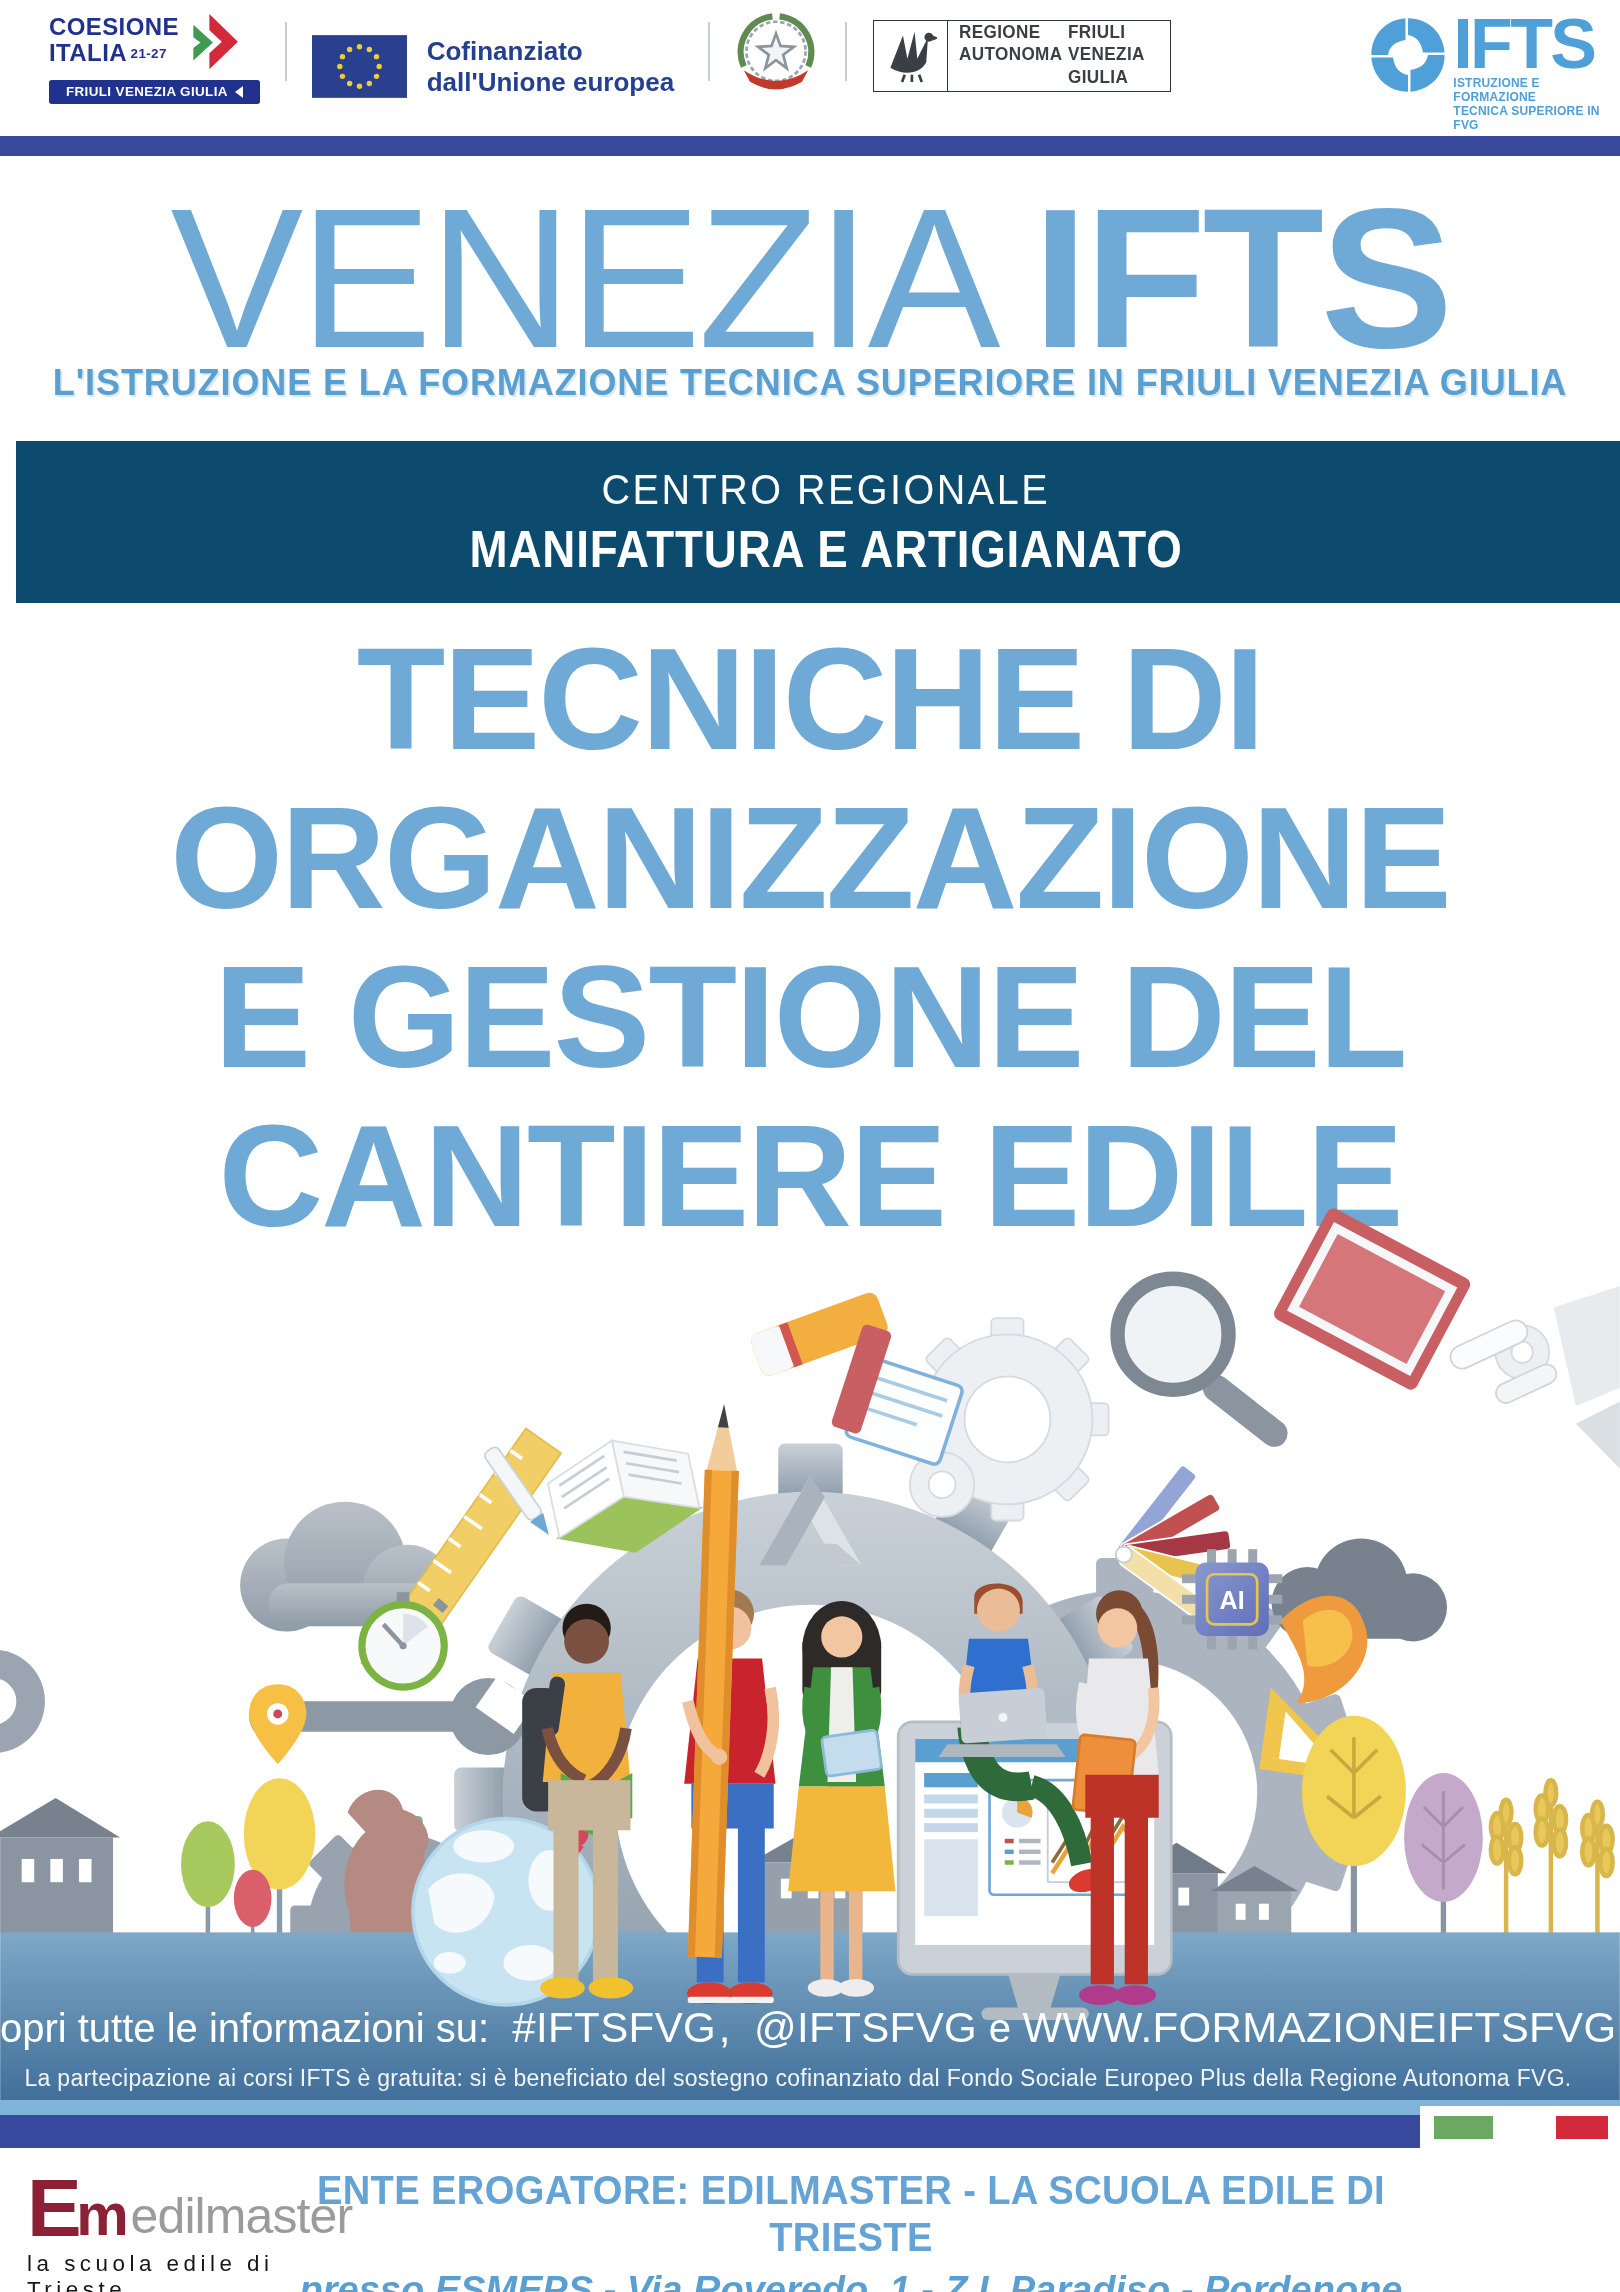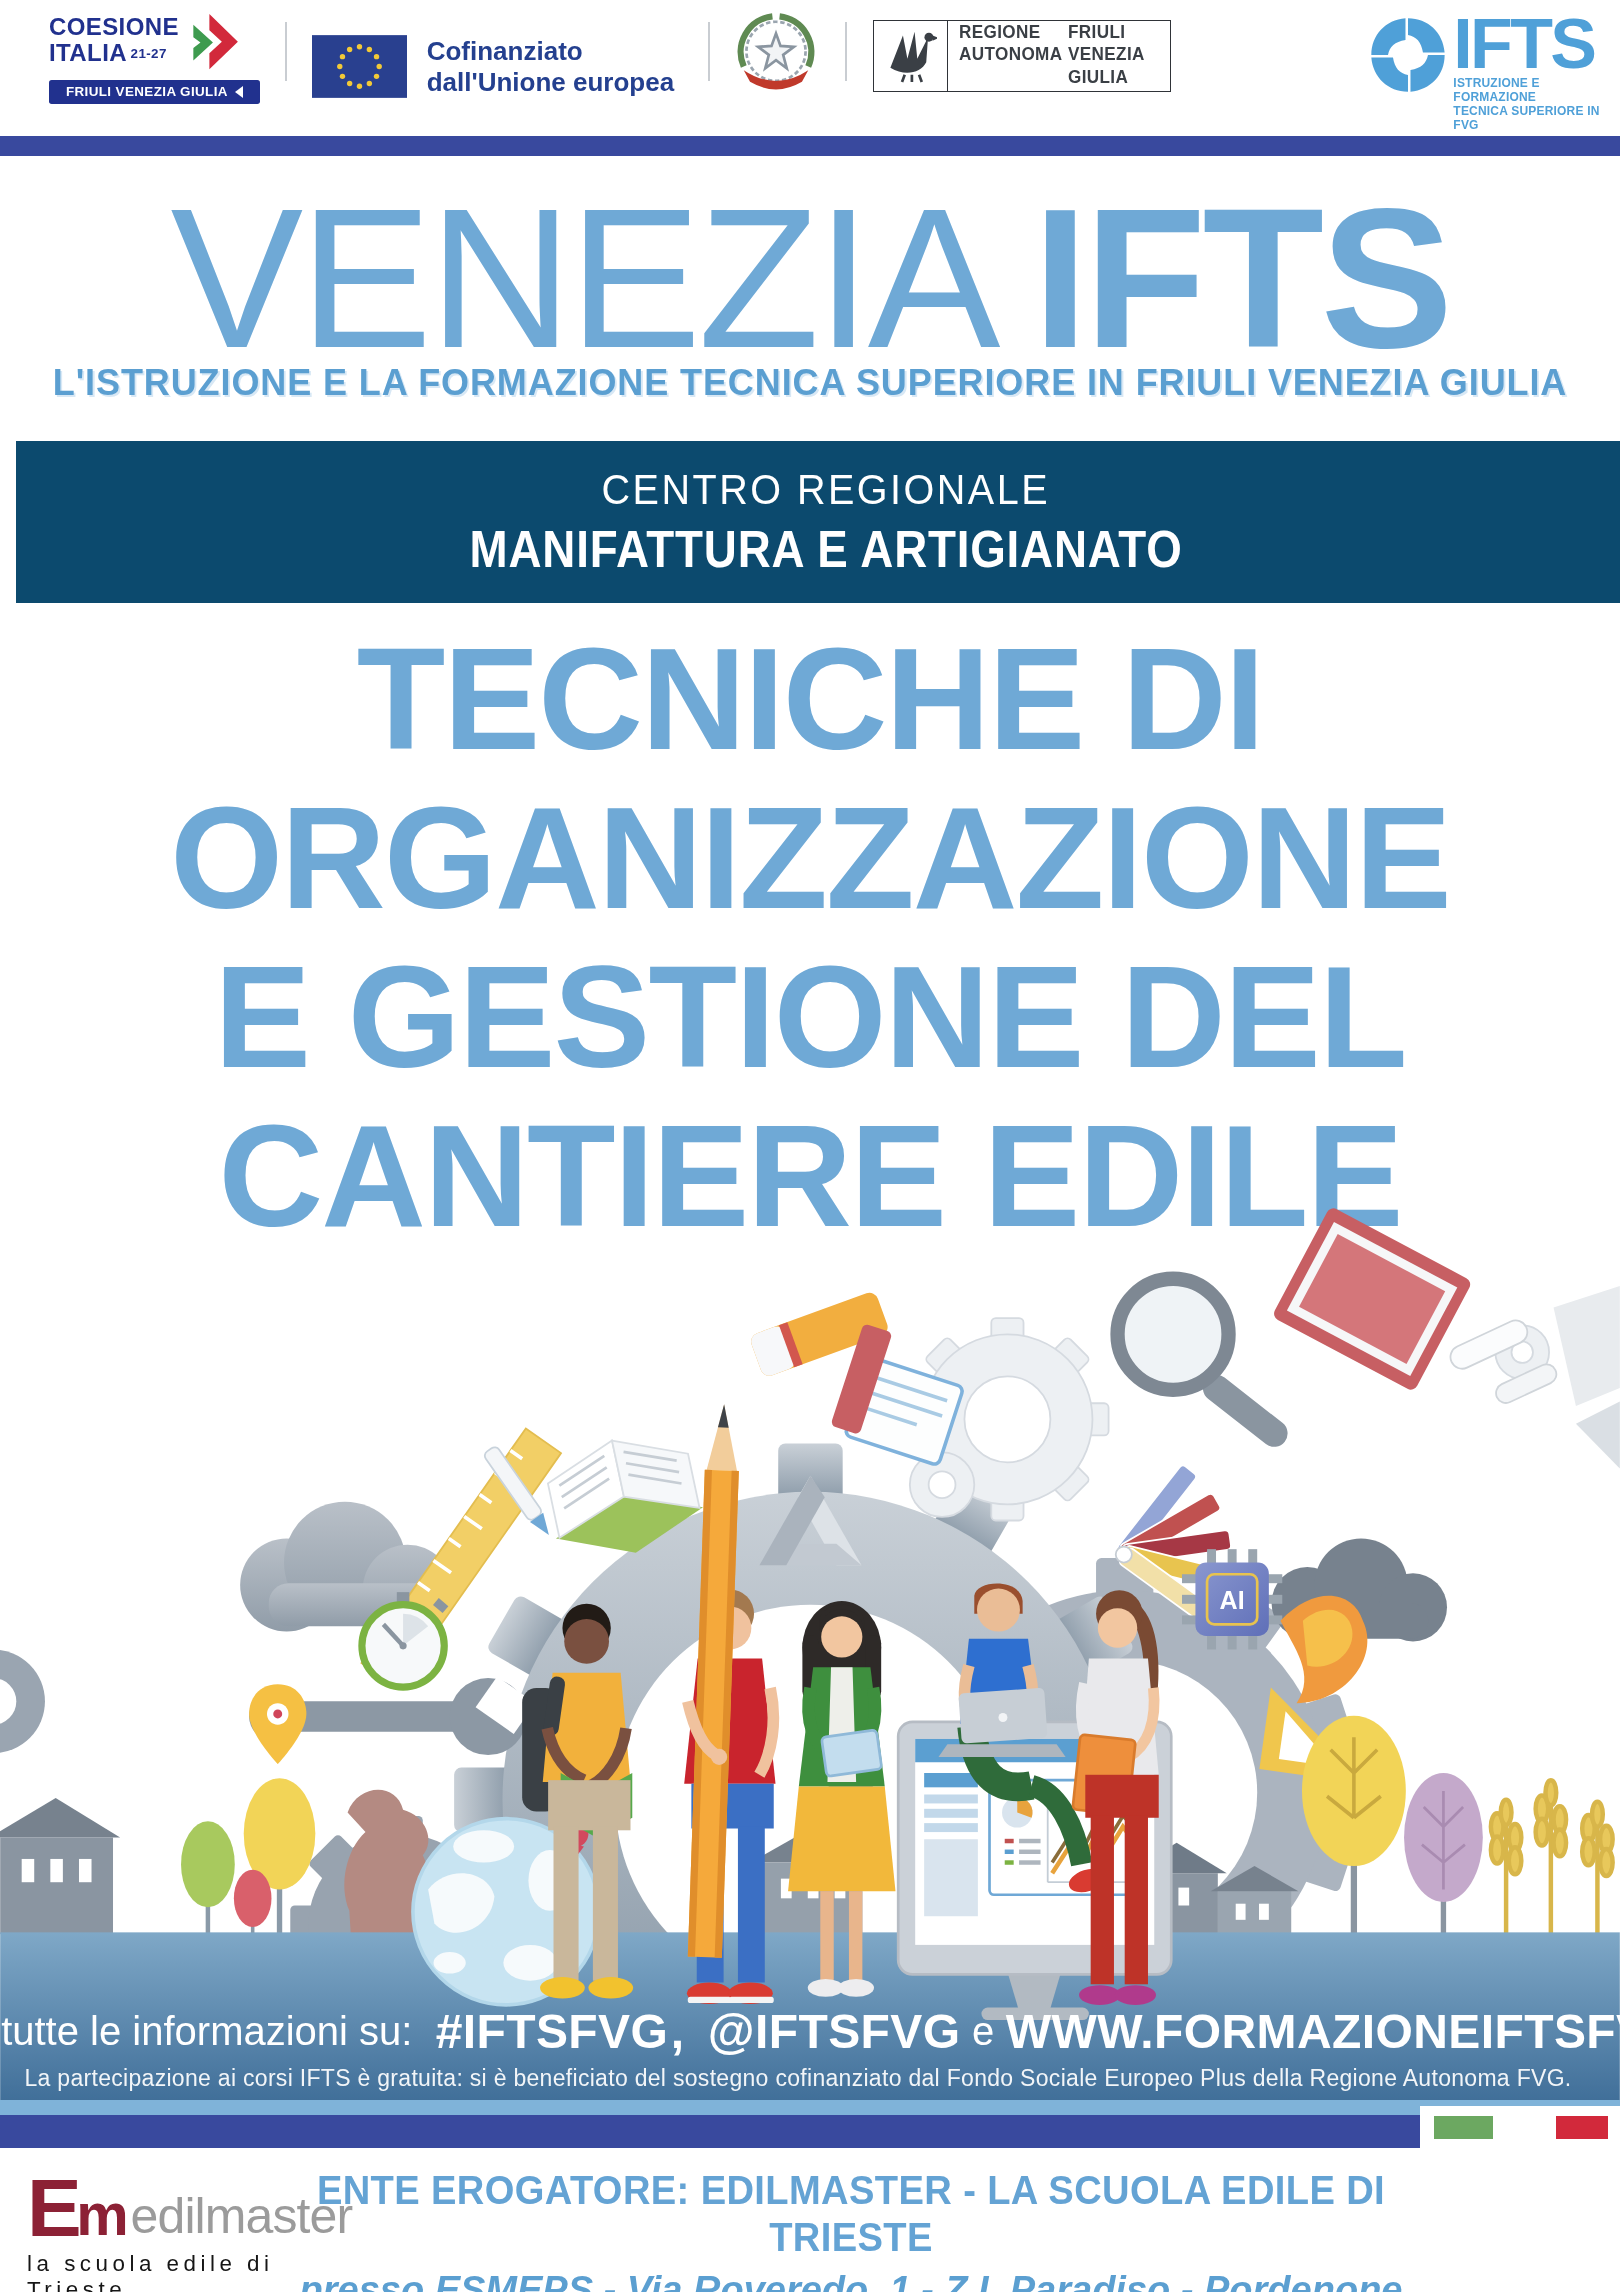--- a/index.html
+++ b/index.html
@@ -36,21 +36,21 @@
            display:flex;flex-direction:column;align-items:center;justify-content:center;gap:5.4px;}
   .redband .l1{font-size:43px;font-weight:300;color:#fff;letter-spacing:2.7px;transform:scaleX(.92);}
   .redband .l2{font-size:52px;font-weight:700;color:#fff;letter-spacing:0.9px;transform:scaleX(.88);}
   
   .course{position:absolute;left:0;top:620px;width:1620px;text-align:center;}
   .course div{font-size:145px;font-weight:700;color:#6FA9D6;line-height:159px;letter-spacing:-1.8px;}
   
   .infoline{position:absolute;left:0;top:2004px;width:1620px;display:flex;align-items:center;
             justify-content:center;gap:11.6px;color:#fff;white-space:nowrap;z-index:4;}
   .infoline .light{font-size:40px;font-weight:300;}
-  .infoline .bold{font-size:48px;font-weight:700;letter-spacing:0.4px;}
+  .infoline .bold{font-size:42px;font-weight:400;letter-spacing:0.4px;}
   .fineprint{position:absolute;left:0;top:2065px;width:1596px;text-align:center;z-index:4;
              font-size:23px;font-weight:300;color:rgba(255,255,255,.93);letter-spacing:0.3px;}
   
   .strip-light{position:absolute;left:0;top:2100px;width:1620px;height:15px;background:#7FB3D9;z-index:5;}
   .strip-dark{position:absolute;left:0;top:2115px;width:1420px;height:33px;background:#39499E;z-index:5;}
   .flagbox{position:absolute;left:1420px;top:2106px;width:200px;height:42px;background:#fff;z-index:6;}
   .flag-green{position:absolute;left:14.3px;top:9.9px;width:59px;height:23px;background:#6CA861;}
   .flag-red{position:absolute;left:136px;top:9.9px;width:52px;height:23px;background:#D2293B;}
   .edl{position:absolute;left:27px;top:2174px;width:322px;}
   .edl-row{display:flex;align-items:flex-end;}

